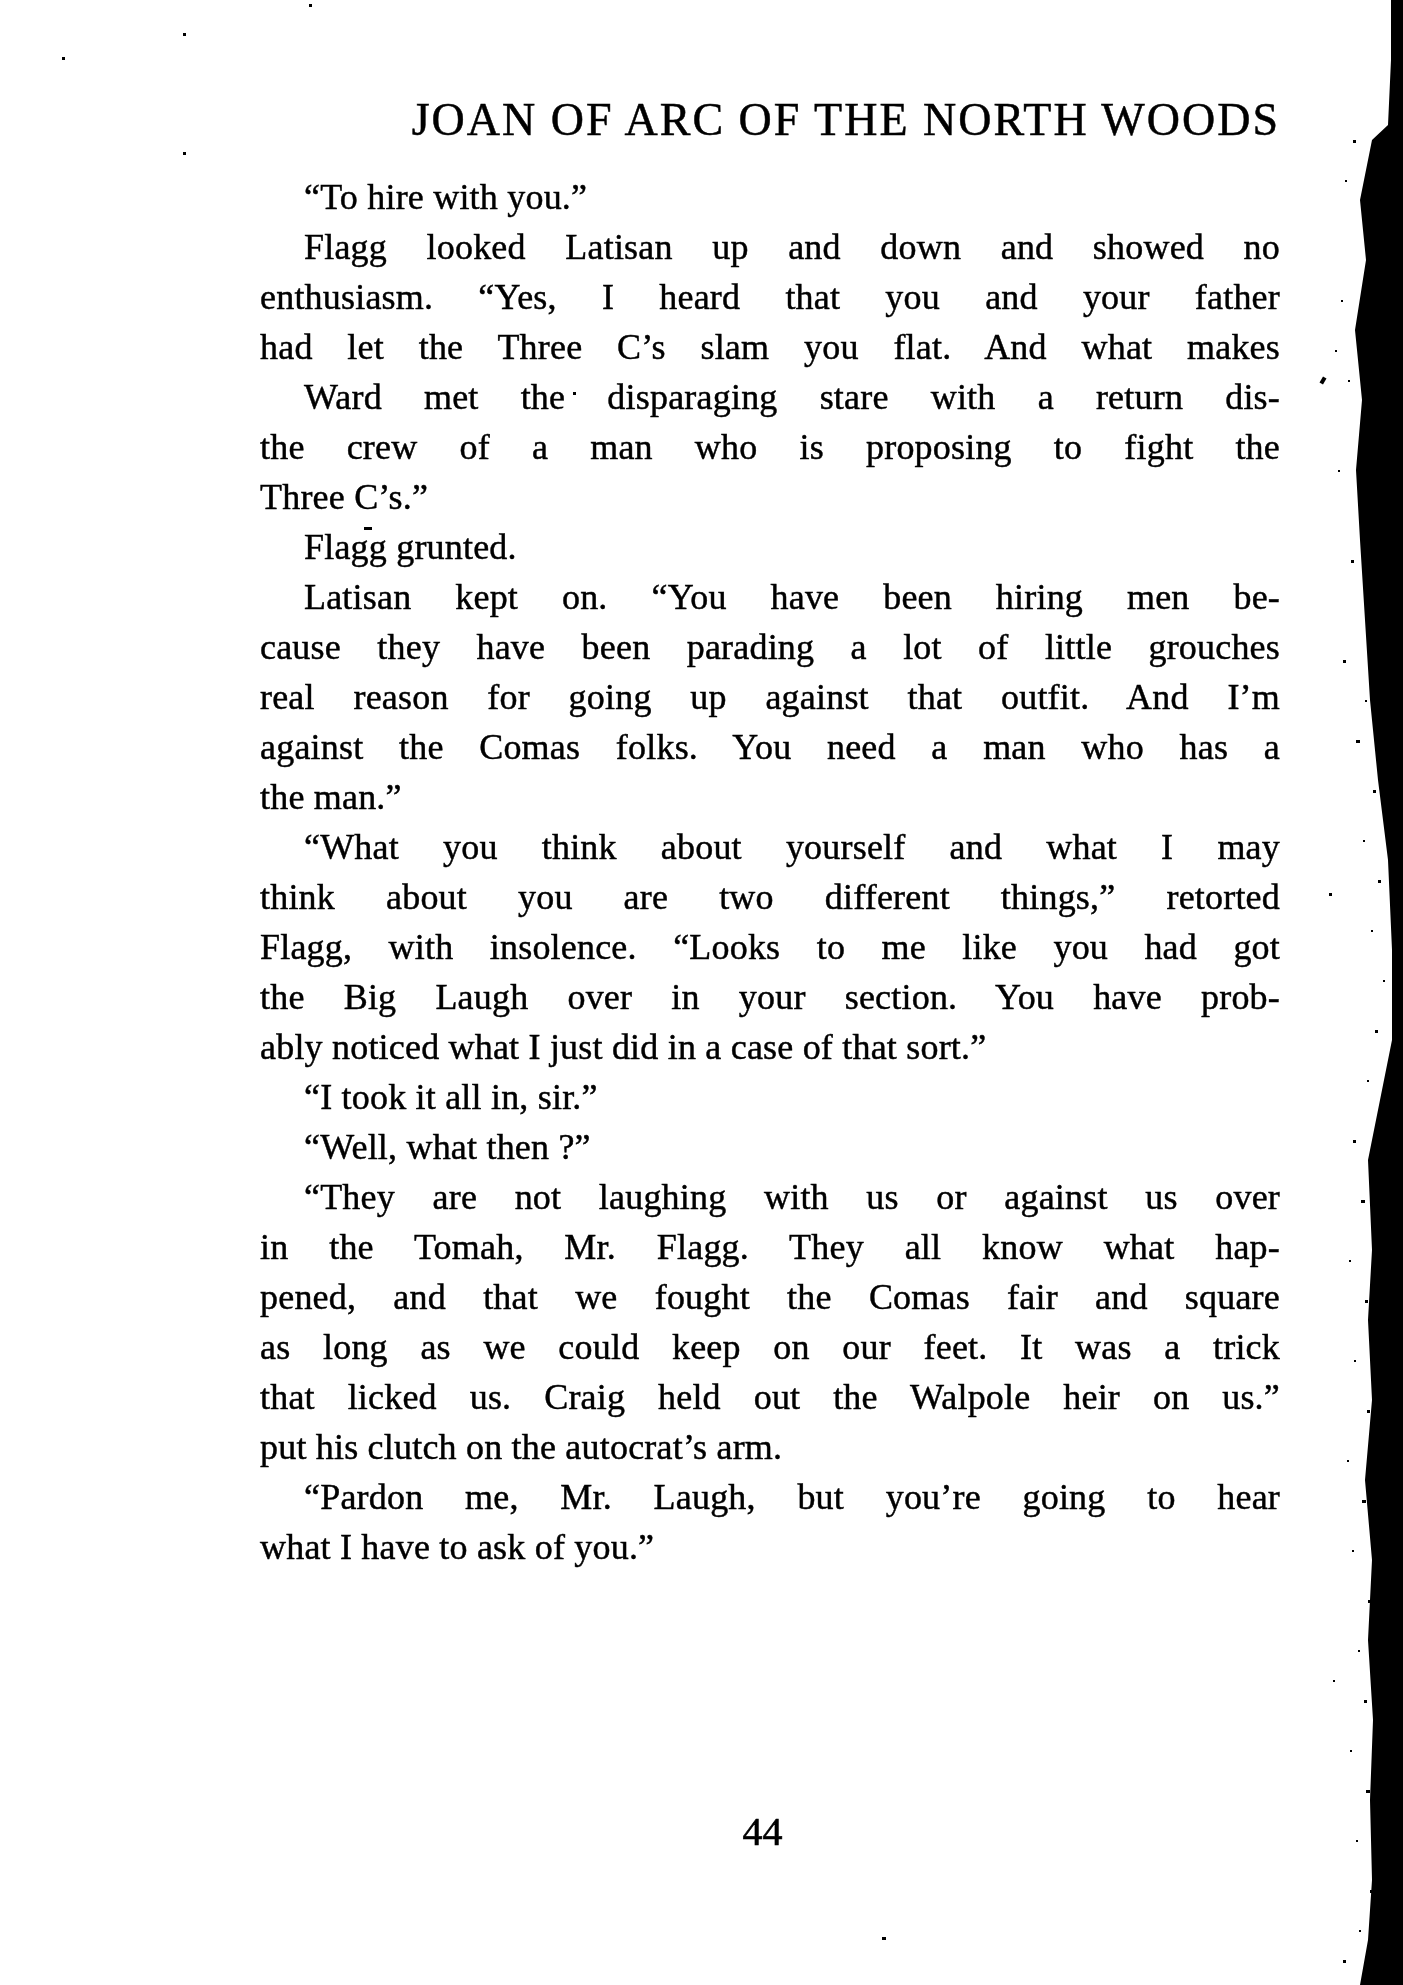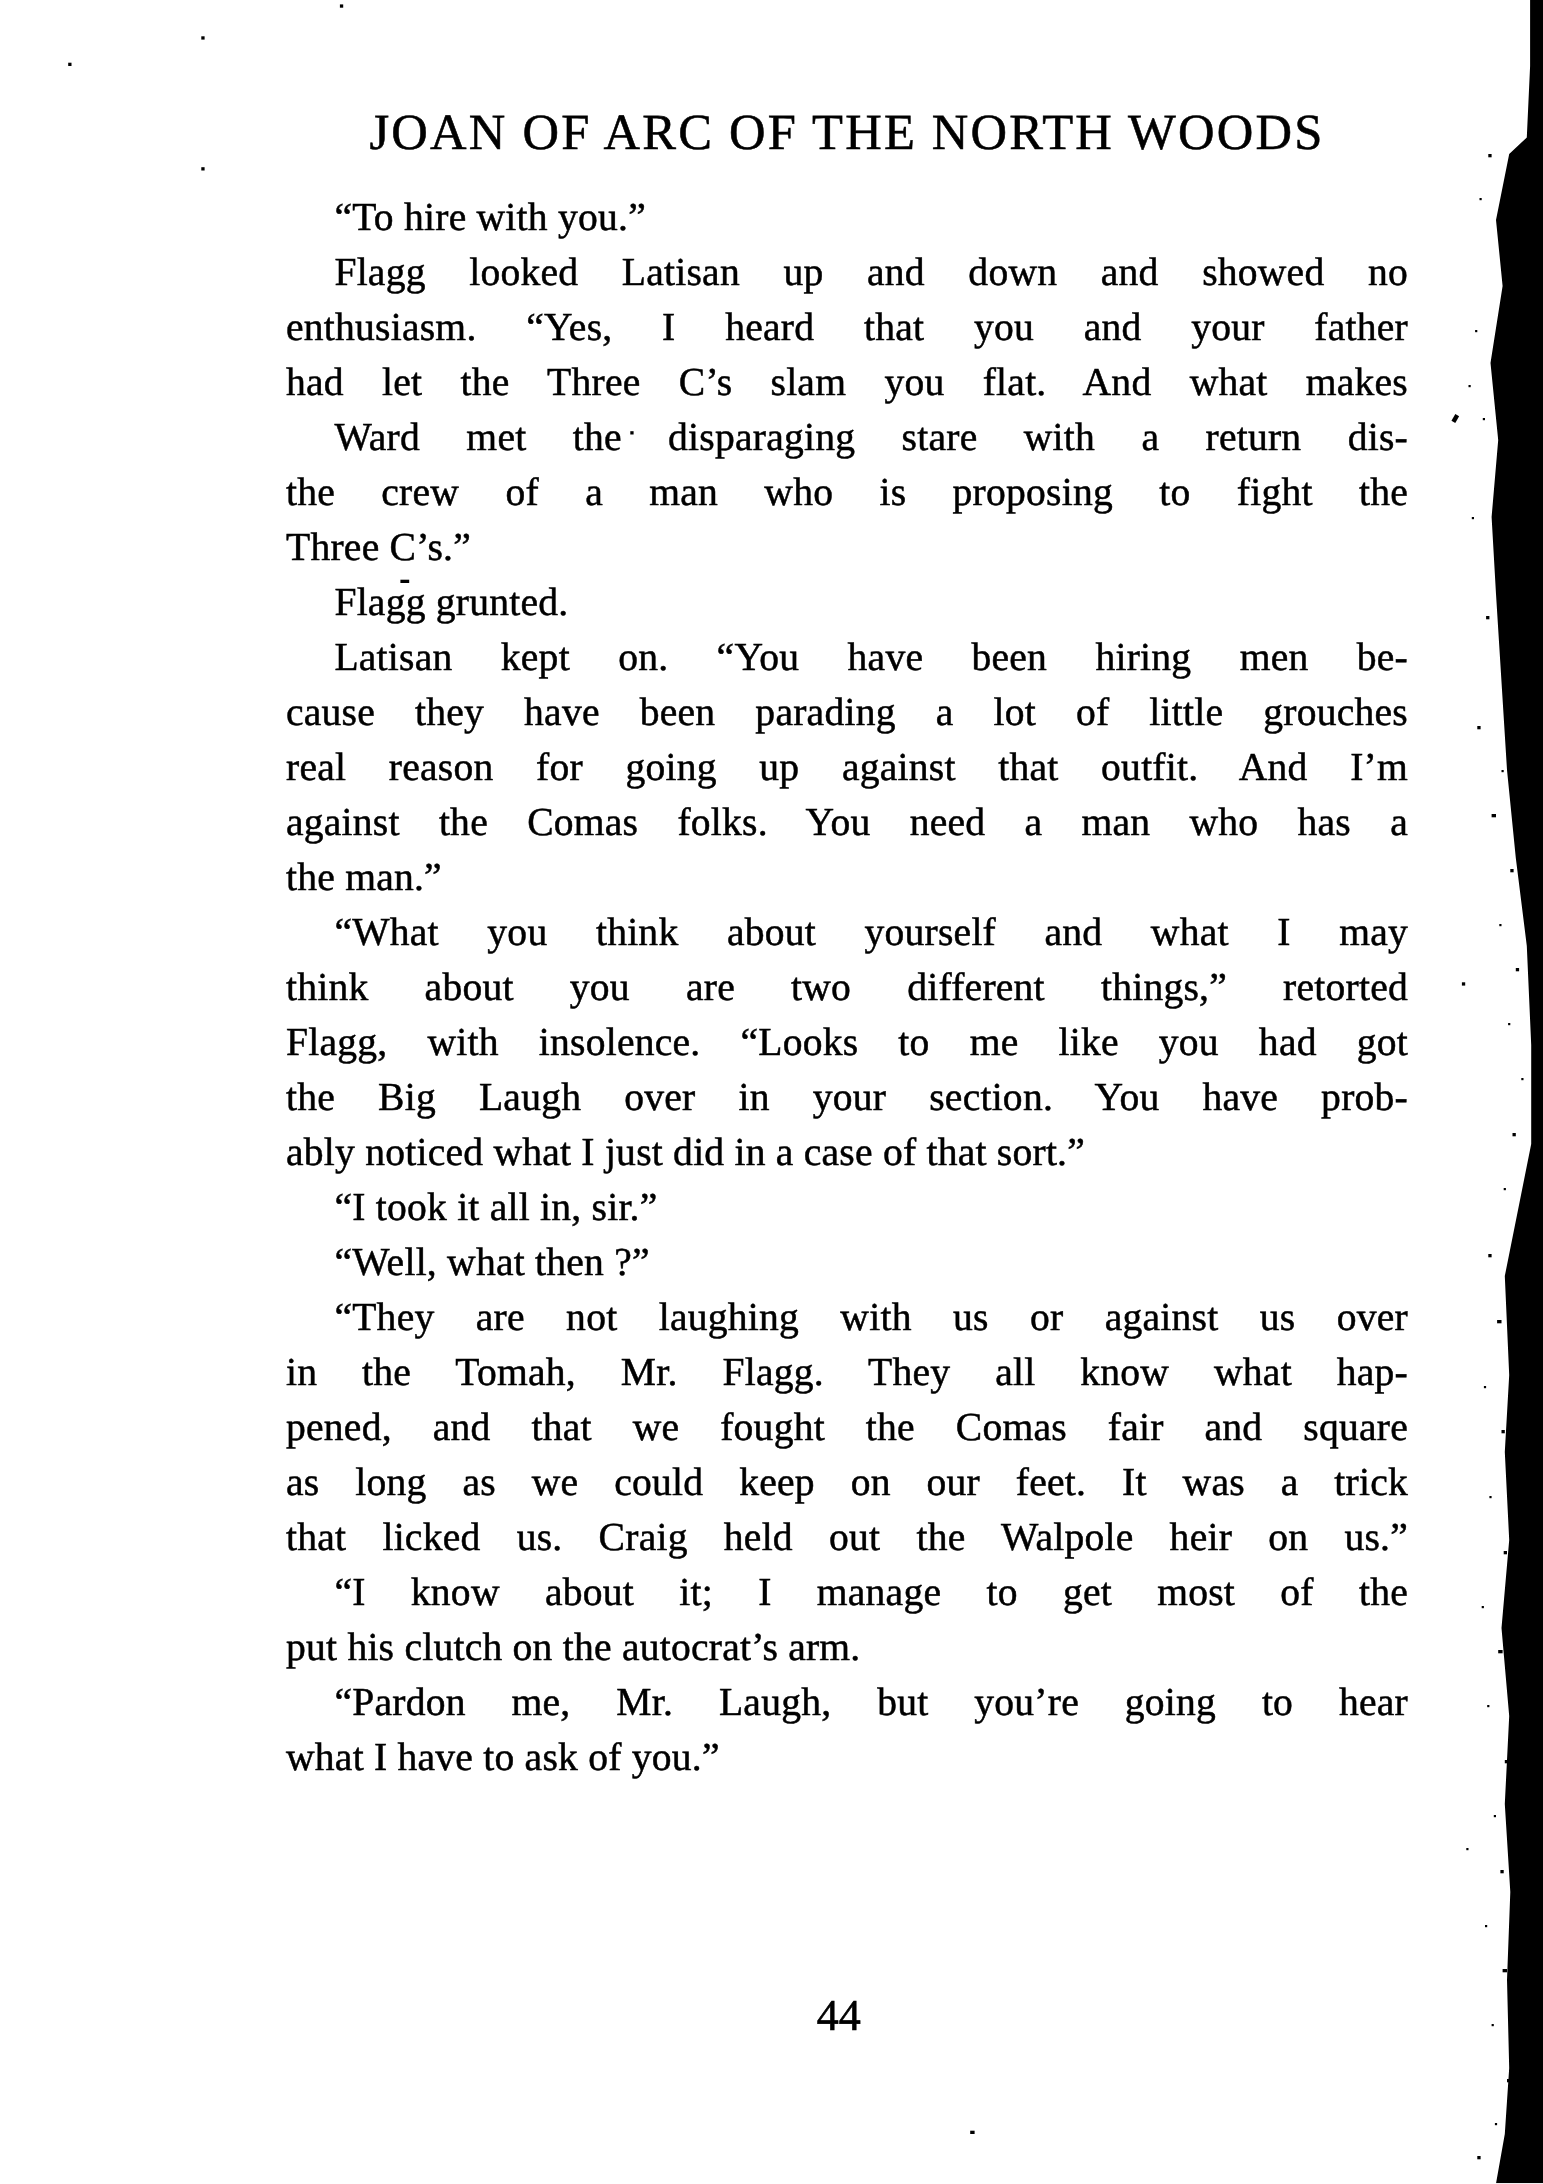--- a/index.html
+++ b/index.html
@@ -17,21 +17,21 @@
     color: #000000;
   }
   .book-title {
     position: absolute;
     left: 260px;
     top: 97px;
     width: 1020px;
     font-size: 46px;
     line-height: 46px;
     letter-spacing: 2px;
-    text-align: center;
+    text-align: right;
     white-space: nowrap;
     -webkit-text-stroke: 0.5px #000;
   }
   .text-block {
     position: absolute;
     left: 260px;
     top: 172px;
     width: 1020px;
   }
   .line {
@@ -98,21 +98,20 @@
       <div class="line just">Flagg, with insolence.  “Looks to me like you had got</div>
       <div class="line just">the Big Laugh over in your section.  You have prob-</div>
       <div class="line">ably noticed what I just did in a case of that sort.”</div>
       <div class="line indent">“I took it all in, sir.”</div>
       <div class="line indent">“Well, what then ?”</div>
       <div class="line indent just">“They are not laughing with us or against us over</div>
       <div class="line just">in the Tomah, Mr. Flagg.  They all know what hap-</div>
       <div class="line just">pened, and that we fought the Comas fair and square</div>
       <div class="line just">as long as we could keep on our feet.  It was a trick</div>
       <div class="line just">that licked us.  Craig held out the Walpole heir on us.”</div>
-      <div class="line indent just">“I know about it;  I manage to get most of the</div>
       <div class="line">put his clutch on the autocrat’s arm.</div>
       <div class="line indent just">“Pardon me, Mr. Laugh, but you’re going to hear</div>
       <div class="line">what I have to ask of you.”</div>
     </div>
 
   <div class="page-number">44</div>
 
   <svg class="scan-band" viewBox="0 0 80 1985" preserveAspectRatio="none">
     <polygon fill="#000000" points="
       68,0 68,60 65,125 49,140 37,200 43,260 32,330 39,400 33,470 37,540

